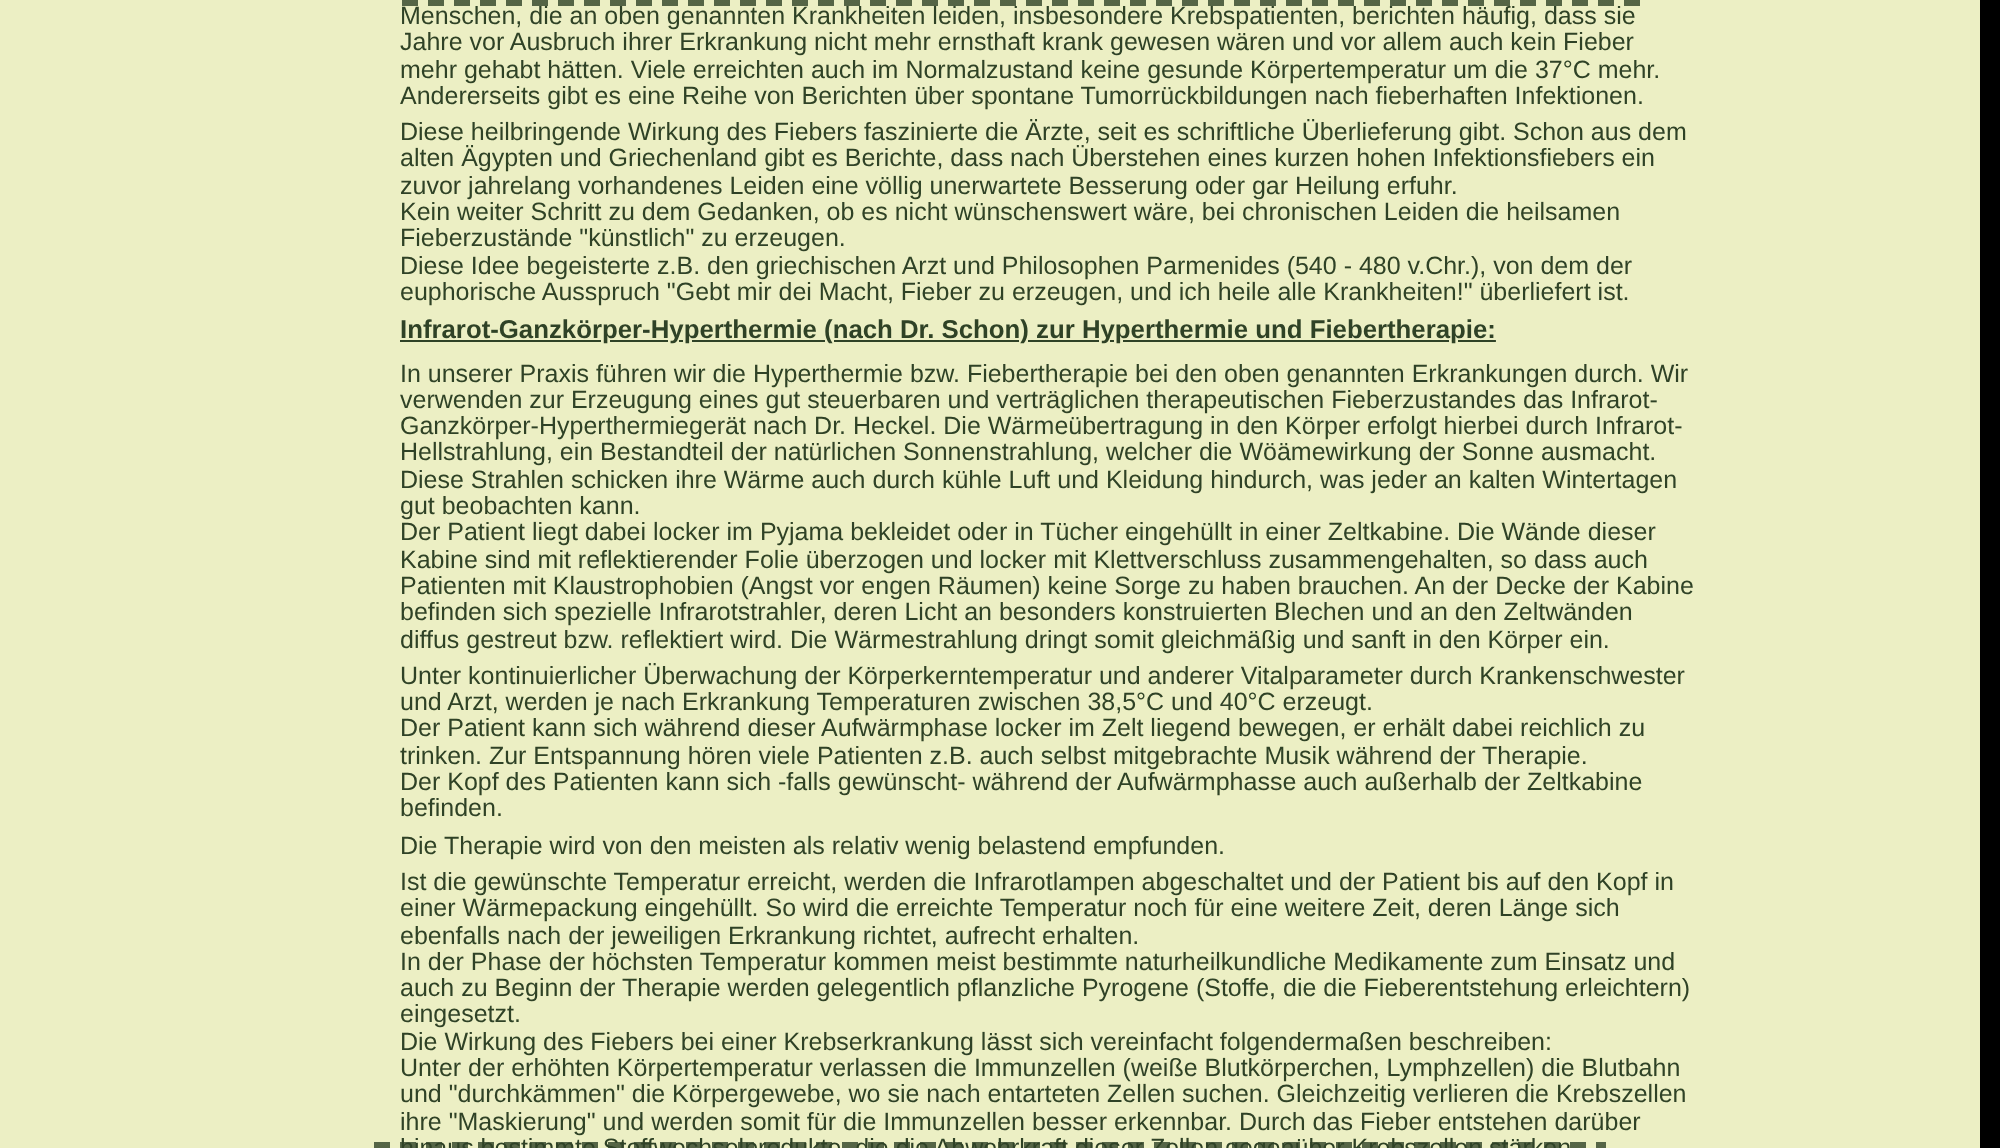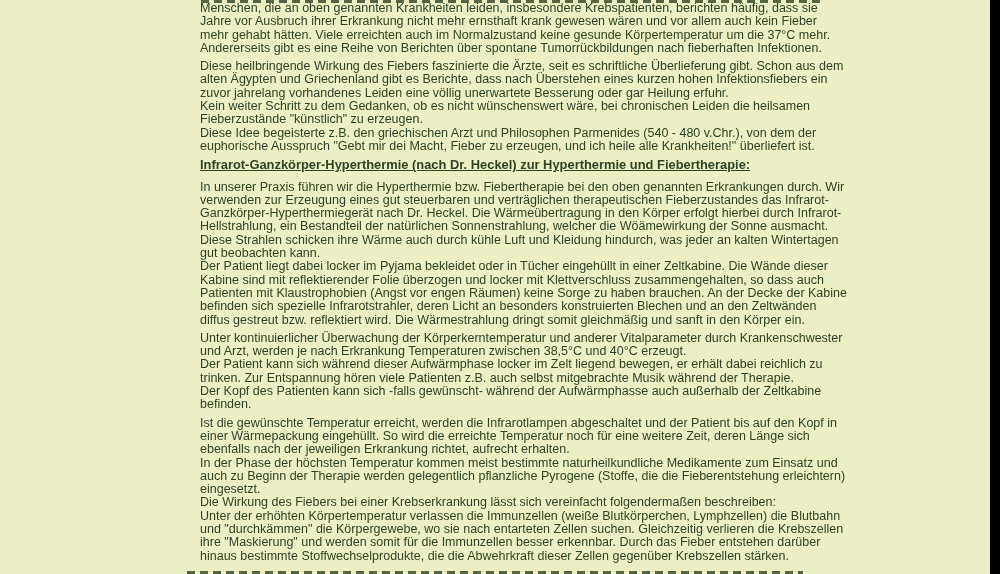--- a/index.html
+++ b/index.html
@@ -55,30 +55,31 @@
 <div class="frag frag-top"></div>
 
 <div class="content">
 
   <p>Menschen, die an oben genannten Krankheiten leiden, insbesondere Krebspatienten, berichten häufig, dass sie Jahre vor Ausbruch ihrer Erkrankung nicht mehr ernsthaft krank gewesen wären und vor allem auch kein Fieber mehr gehabt hätten. Viele erreichten auch im Normalzustand keine gesunde Körpertemperatur um die 37°C mehr. Andererseits gibt es eine Reihe von Berichten über spontane Tumorrückbildungen nach fieberhaften Infektionen.</p>
 
   <p>Diese heilbringende Wirkung des Fiebers faszinierte die Ärzte, seit es schriftliche Überlieferung gibt. Schon aus dem alten Ägypten und Griechenland gibt es Berichte, dass nach Überstehen eines kurzen hohen Infektionsfiebers ein zuvor jahrelang vorhandenes Leiden eine völlig unerwartete Besserung oder gar Heilung erfuhr.
 Kein weiter Schritt zu dem Gedanken, ob es nicht wünschenswert wäre, bei chronischen Leiden die heilsamen Fieberzustände "künstlich" zu erzeugen.
 Diese Idee begeisterte z.B. den griechischen Arzt und Philosophen Parmenides (540 - 480 v.Chr.), von dem der euphorische Ausspruch "Gebt mir dei Macht, Fieber zu erzeugen, und ich heile alle Krankheiten!" überliefert ist.</p>
 
-  <h2>Infrarot-Ganzkörper-Hyperthermie (nach Dr. Heckel) zur Hyperthermie und Fiebertherapie:</h2>
+  <h2>Infrarot-Ganzkörper-Hyperthermie (nach Dr. Schon) zur Hyperthermie und Fiebertherapie:</h2>
 
   <p>In unserer Praxis führen wir die Hyperthermie bzw. Fiebertherapie bei den oben genannten Erkrankungen durch. Wir verwenden zur Erzeugung eines gut steuerbaren und verträglichen therapeutischen Fieberzustandes das Infrarot-Ganzkörper-Hyperthermiegerät nach Dr. Heckel. Die Wärmeübertragung in den Körper erfolgt hierbei durch Infrarot-Hellstrahlung, ein Bestandteil der natürlichen Sonnenstrahlung, welcher die Wöämewirkung der Sonne ausmacht.
 Diese Strahlen schicken ihre Wärme auch durch kühle Luft und Kleidung hindurch, was jeder an kalten Wintertagen gut beobachten kann.
 Der Patient liegt dabei locker im Pyjama bekleidet oder in Tücher eingehüllt in einer Zeltkabine. Die Wände dieser Kabine sind mit reflektierender Folie überzogen und locker mit Klettverschluss zusammengehalten, so dass auch Patienten mit Klaustrophobien (Angst vor engen Räumen) keine Sorge zu haben brauchen. An der Decke der Kabine befinden sich spezielle Infrarotstrahler, deren Licht an besonders konstruierten Blechen und an den Zeltwänden diffus gestreut bzw. reflektiert wird. Die Wärmestrahlung dringt somit gleichmäßig und sanft in den Körper ein.</p>
 
   <p>Unter kontinuierlicher Überwachung der Körperkerntemperatur und anderer Vitalparameter durch Krankenschwester und Arzt, werden je nach Erkrankung Temperaturen zwischen 38,5°C und 40°C erzeugt.
 Der Patient kann sich während dieser Aufwärmphase locker im Zelt liegend bewegen, er erhält dabei reichlich zu trinken. Zur Entspannung hören viele Patienten z.B. auch selbst mitgebrachte Musik während der Therapie.
 Der Kopf des Patienten kann sich -falls gewünscht- während der Aufwärmphasse auch außerhalb der Zeltkabine befinden.</p>
 
+  <p>Die Therapie wird von den meisten als relativ wenig belastend empfunden.</p>
 
   <p>Ist die gewünschte Temperatur erreicht, werden die Infrarotlampen abgeschaltet und der Patient bis auf den Kopf in einer Wärmepackung eingehüllt. So wird die erreichte Temperatur noch für eine weitere Zeit, deren Länge sich ebenfalls nach der jeweiligen Erkrankung richtet, aufrecht erhalten.
 In der Phase der höchsten Temperatur kommen meist bestimmte naturheilkundliche Medikamente zum Einsatz und auch zu Beginn der Therapie werden gelegentlich pflanzliche Pyrogene (Stoffe, die die Fieberentstehung erleichtern) eingesetzt.
 Die Wirkung des Fiebers bei einer Krebserkrankung lässt sich vereinfacht folgendermaßen beschreiben:
 Unter der erhöhten Körpertemperatur verlassen die Immunzellen (weiße Blutkörperchen, Lymphzellen) die Blutbahn und "durchkämmen" die Körpergewebe, wo sie nach entarteten Zellen suchen. Gleichzeitig verlieren die Krebszellen ihre "Maskierung" und werden somit für die Immunzellen besser erkennbar. Durch das Fieber entstehen darüber hinaus bestimmte Stoffwechselprodukte, die die Abwehrkraft dieser Zellen gegenüber Krebszellen stärken.</p>
 </div>
 
 <div class="frag frag-bottom"></div>
 
 <div class="edge-right"></div>

